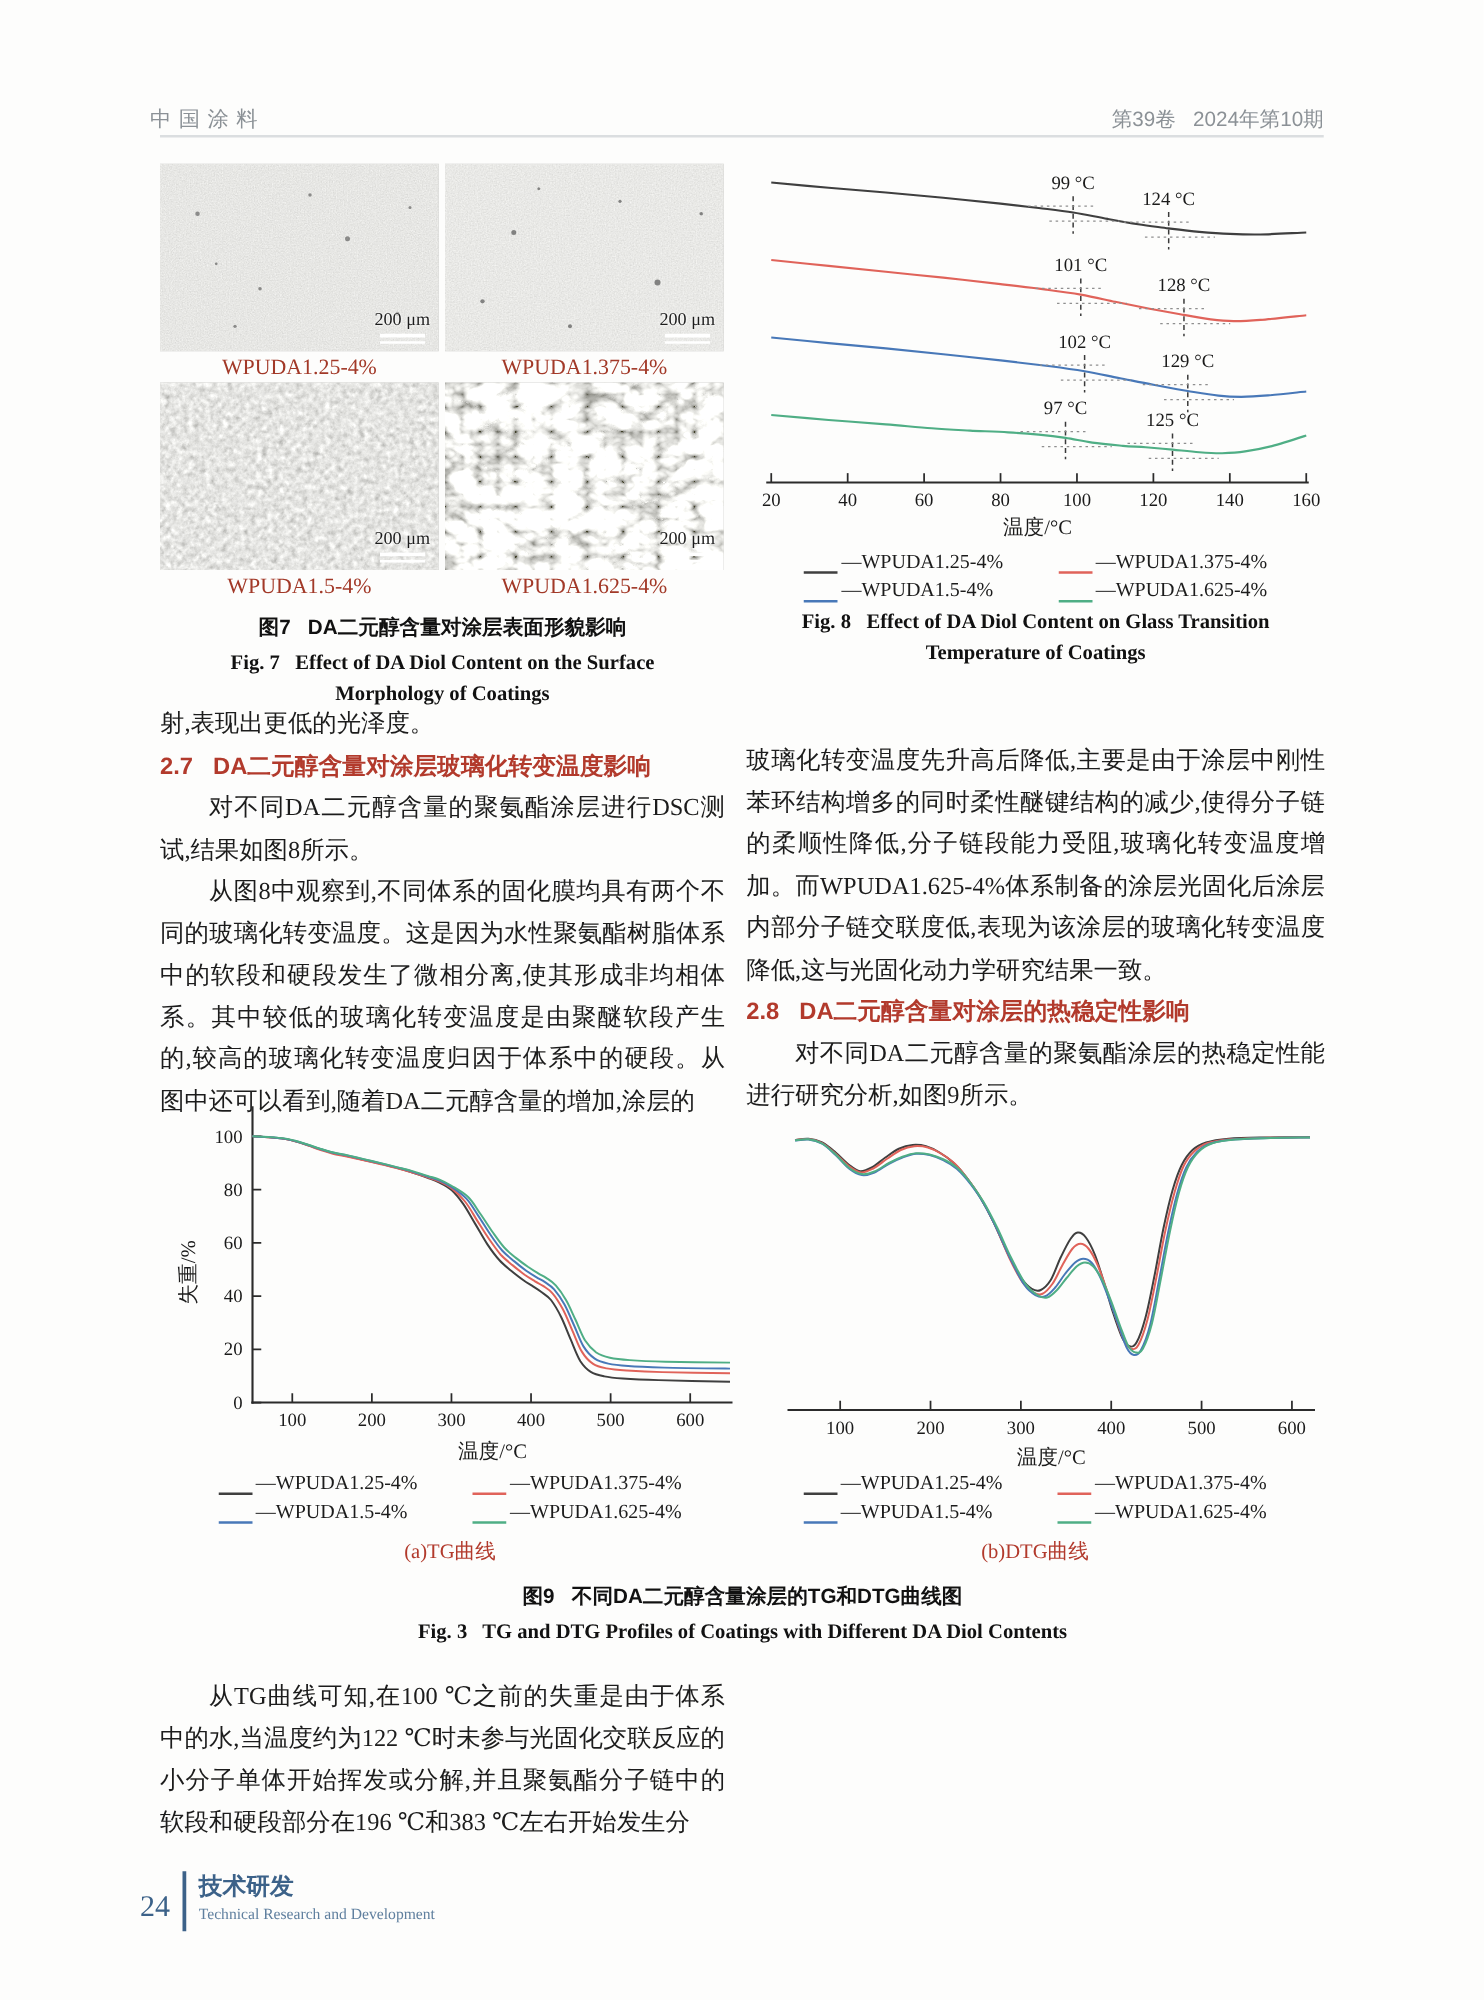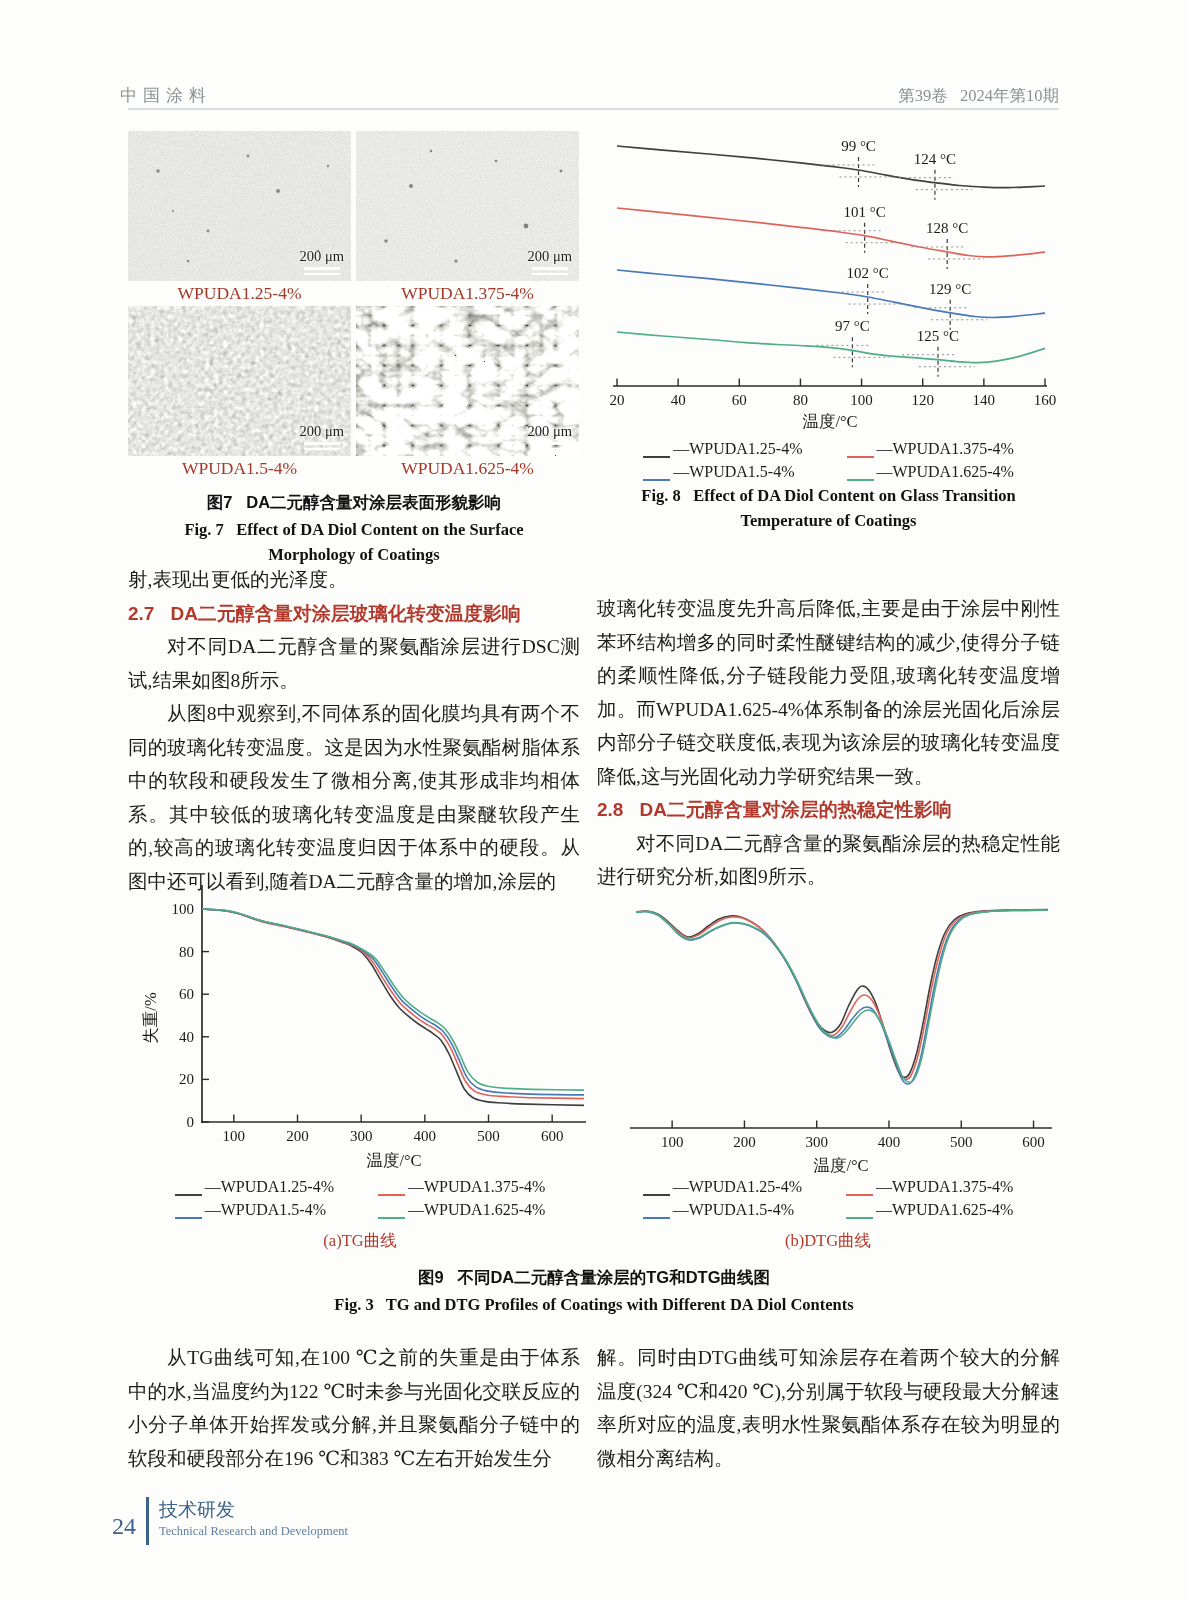--- a/index.html
+++ b/index.html
@@ -2,21 +2,21 @@
 <html><head>
 <meta charset="utf-8">
 <style>
   html,body{margin:0;padding:0;background:#ffffff;}
   #page{position:relative;width:1187px;height:1600px;background:#fdfdfc;overflow:hidden;
         font-family:"Liberation Serif","DejaVu Serif",serif;color:#1c1c1c;}
   
   .hdr-left{position:absolute;left:120px;top:84px;font-size:17px;color:#8b9196;
             letter-spacing:6px;font-family:"Liberation Sans",sans-serif;}
   .hdr-right{position:absolute;right:128px;top:85px;font-size:16.5px;color:#8b9196;
-             font-family:Liberation Serif, serif;white-space:pre-wrap;}
+             font-family:Liberation Sans, sans-serif;white-space:pre-wrap;}
   .hdr-rule{position:absolute;left:128px;right:128px;top:108px;border-top:2px solid #dbdee0;}
   
   #fig7{position:absolute;left:128px;top:131px;width:452px;}
   .micro-grid{display:grid;grid-template-columns:223px 223px;column-gap:5px;}
   .micro-cell{position:relative;width:223px;height:150px;overflow:hidden;background:#c9c9c6;}
   .micro-cell svg{display:block;width:100%;height:100%;}
   .scalebar{position:absolute;right:7px;bottom:6px;font-size:14.5px;color:#1c1c1c;
             text-shadow:0 0 2px #ffffff,0 0 2px #ffffff;line-height:15px;}
   .scalebar .bar{width:36px;height:2.5px;background:#ffffff;margin:3px auto 0;}
   .img-label{color:#a23928;font-size:17.5px;text-align:center;line-height:25px;height:25px;}
@@ -42,21 +42,21 @@
   #fig9{position:absolute;left:128px;top:872px;width:932px;}
   .fig9-row{display:flex;justify-content:space-between;}
   .chartcol{width:464px;display:flex;flex-direction:column;align-items:center;}
   .subcap{color:#b23a2c;font-size:16.5px;text-align:center;margin-top:10px;line-height:24px;}
   .fig9caps{margin-top:12px;}
   
   
   #footer{position:absolute;left:112px;top:1497px;display:flex;color:#3c6289;}
   .pg{font-size:24px;align-self:flex-end;margin-right:10px;padding-bottom:5px;}
   .fbar{width:3px;background:#3c6289;margin-right:10px;height:48px;}
-  .fsec-zh{font-family:"Liberation Sans",sans-serif;font-weight:normal;font-size:19px;line-height:26px;}
+  .fsec-zh{font-family:"Liberation Sans",sans-serif;font-weight:bold;font-size:19px;line-height:26px;}
   .fsec-en{font-size:12.5px;color:#5f7f9e;line-height:17px;}
 </style>
 </head>
 <body>
 
 <div id="page">
 
   <div class="hdr-left">中国涂料</div>
   <div class="hdr-right">第39卷   2024年第10期</div>
   <div class="hdr-rule"></div>
@@ -355,23 +355,20 @@
     </div>
     <div class="fig9caps">
       <div class="cap-zh">图9   不同DA二元醇含量涂层的TG和DTG曲线图</div>
       <div class="cap-en">Fig. 3   TG and DTG Profiles of Coatings with Different DA Diol Contents</div>
     </div>
   </div>
 
   <div class="textcol" style="left:128px;top:1341px;width:452px;">
     <p class="para indent">从TG曲线可知,在100 ℃之前的失重是由于体系中的水,当温度约为122 ℃时未参与光固化交联反应的小分子单体开始挥发或分解,并且聚氨酯分子链中的软段和硬段部分在196 ℃和383 ℃左右开始发生分</p>
   </div>
-  <div class="textcol" style="left:597px;top:1341px;width:463px;">
-    <p class="para">解。同时由DTG曲线可知涂层存在着两个较大的分解温度(324 ℃和420 ℃),分别属于软段与硬段最大分解速率所对应的温度,表明水性聚氨酯体系存在较为明显的微相分离结构。</p>
-  </div>
 
   <div id="footer">
     <div class="pg">24</div>
     <div class="fbar"></div>
     <div>
       <div class="fsec-zh">技术研发</div>
       <div class="fsec-en">Technical Research and Development</div>
     </div>
   </div>
 

